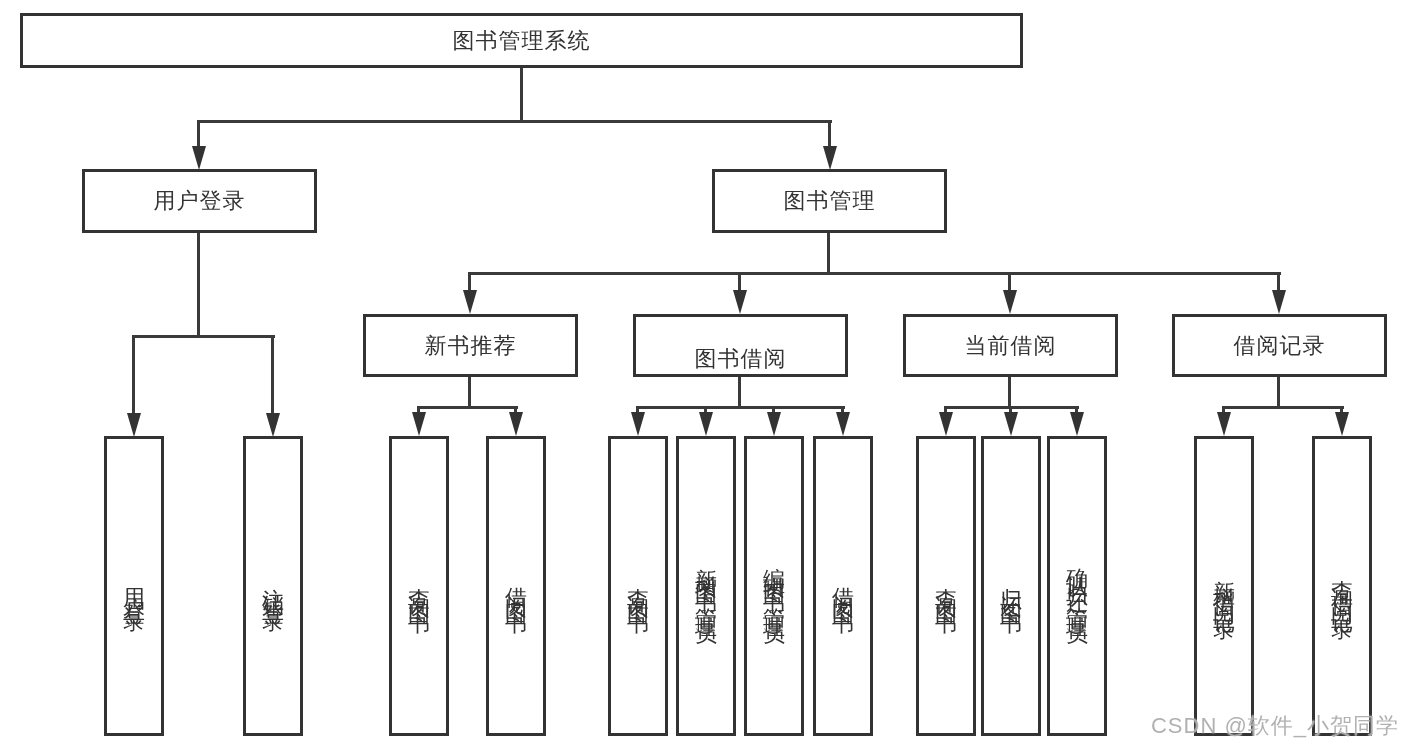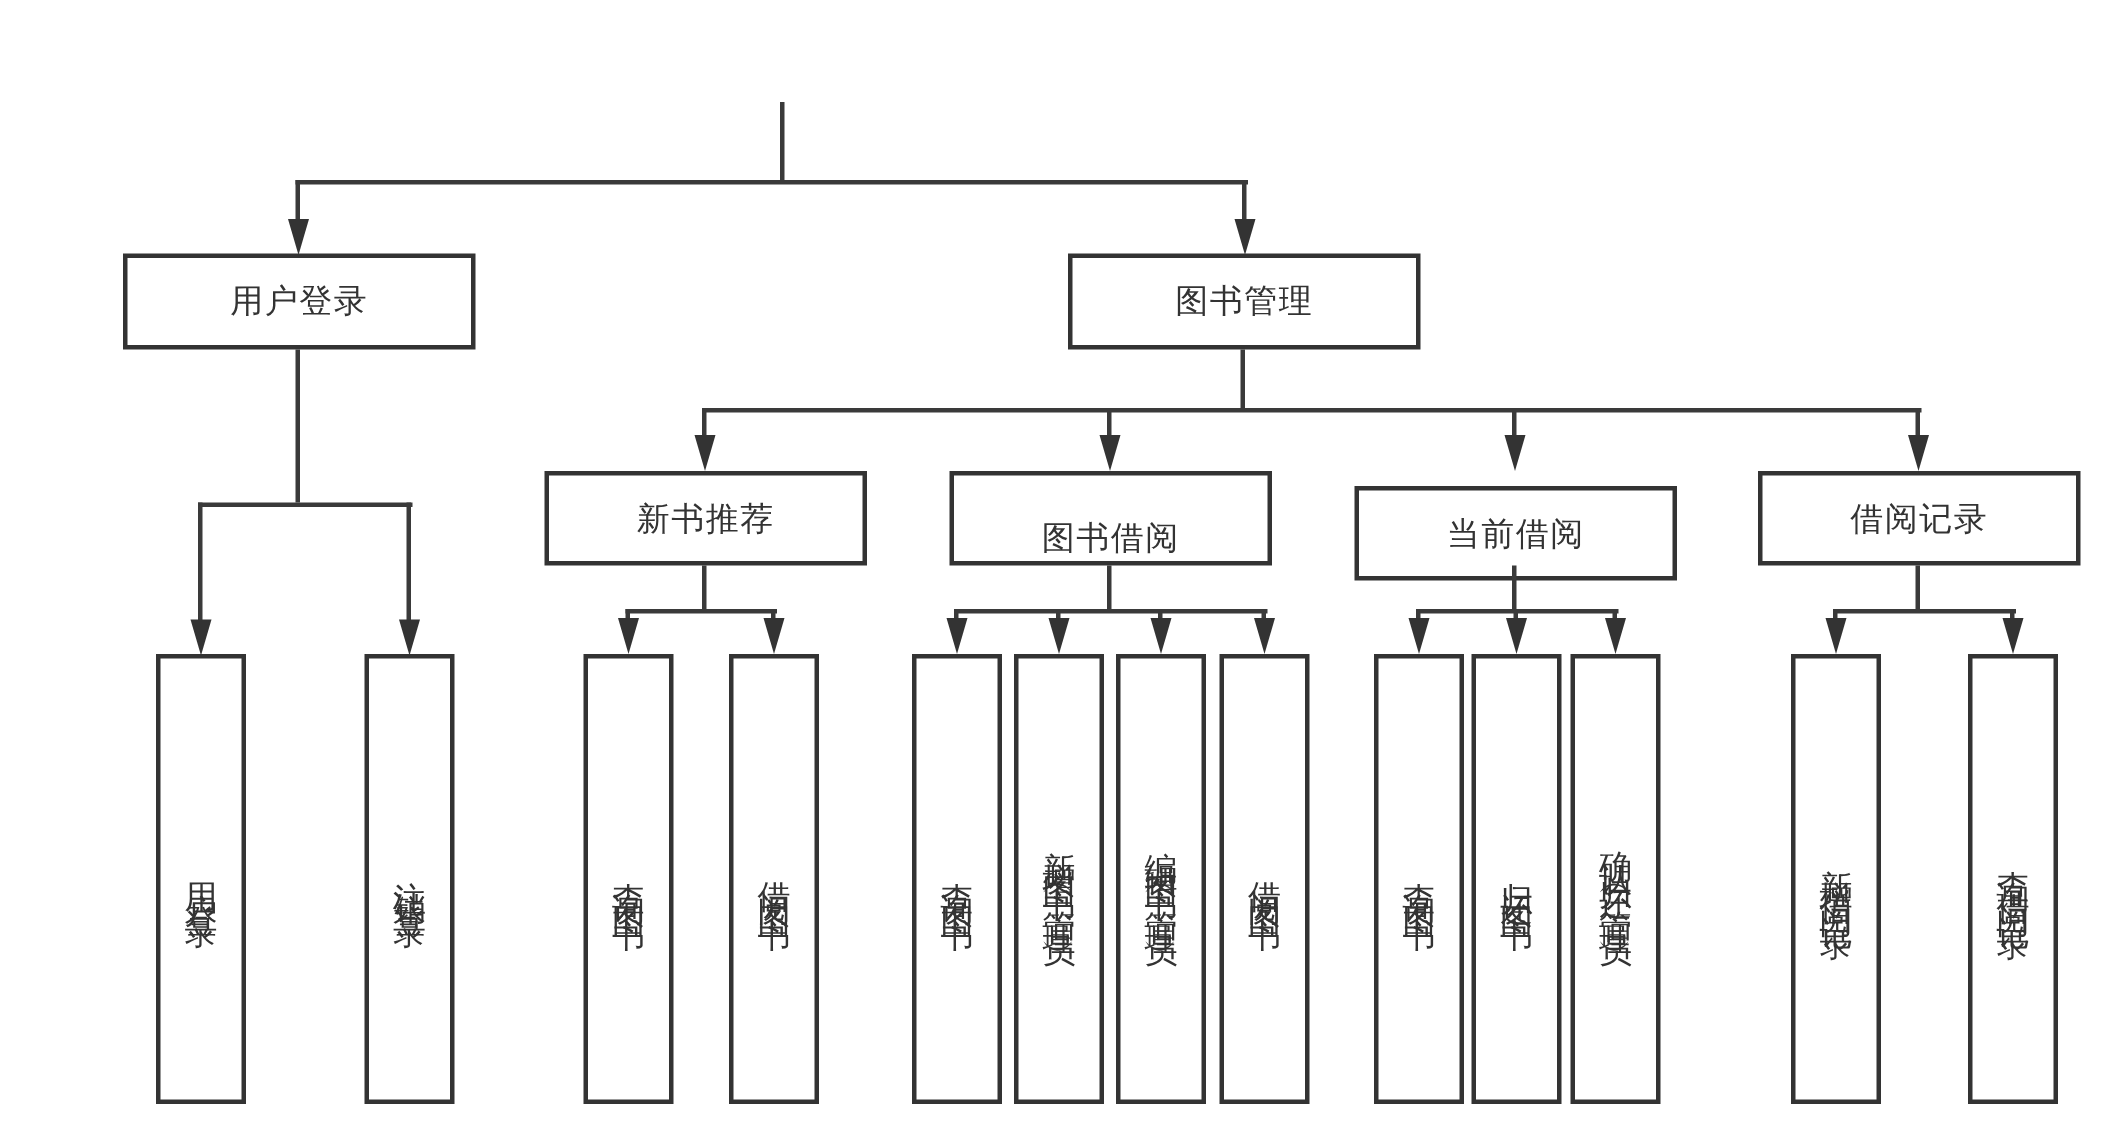--- a/index.html
+++ b/index.html
@@ -60,35 +60,38 @@
     text-shadow: 0 0 2px #ffffff;
     letter-spacing: 1px;
     z-index: 5;
   }
 </style>
 </head>
 <body>
 
 <div class="canvas">
 
+  <div class="hbox" style="left:20px; top:13px; width:1003px; height:55px;">
+    <span>图书管理系统</span>
+  </div>
 
   <div class="hbox" style="left:82px; top:169px; width:235px; height:64px;">
     <span>用户登录</span>
   </div>
   <div class="hbox" style="left:712px; top:169px; width:235px; height:64px;">
     <span>图书管理</span>
   </div>
 
   <div class="hbox" style="left:363px; top:314px; width:215px; height:63px;">
     <span>新书推荐</span>
   </div>
   <div class="hbox" style="left:633px; top:314px; width:215px; height:63px;align-items:flex-end;">
     <span>图书借阅</span>
   </div>
-  <div class="hbox" style="left:903px; top:324px; width:215px; height:63px;">
+  <div class="hbox" style="left:903px; top:314px; width:215px; height:63px;">
     <span>当前借阅</span>
   </div>
   <div class="hbox" style="left:1172px; top:314px; width:215px; height:63px;">
     <span>借阅记录</span>
   </div>
 
   <div class="leaf" style="left:104px;">
     <span class="vtext">用户登录</span>
   </div>
   <div class="leaf" style="left:243px;">
@@ -184,14 +187,15 @@
   <div class="vl" style="left:1075px; top:406px; width:3px; height:9px;"></div>
   <div class="ar" style="left:1070px; top:412px;"></div>
 
   <div class="vl" style="left:1277px; top:377px; width:3px; height:29px;"></div>
   <div class="hl" style="left:1222px; top:406px; width:122px; height:3px;"></div>
   <div class="vl" style="left:1222px; top:406px; width:3px; height:9px;"></div>
   <div class="ar" style="left:1217px; top:412px;"></div>
   <div class="vl" style="left:1340px; top:406px; width:3px; height:9px;"></div>
   <div class="ar" style="left:1335px; top:412px;"></div>
 
+  <div class="watermark">CSDN @软件_小贺同学</div>
 
 </div>
 
 </body></html>

